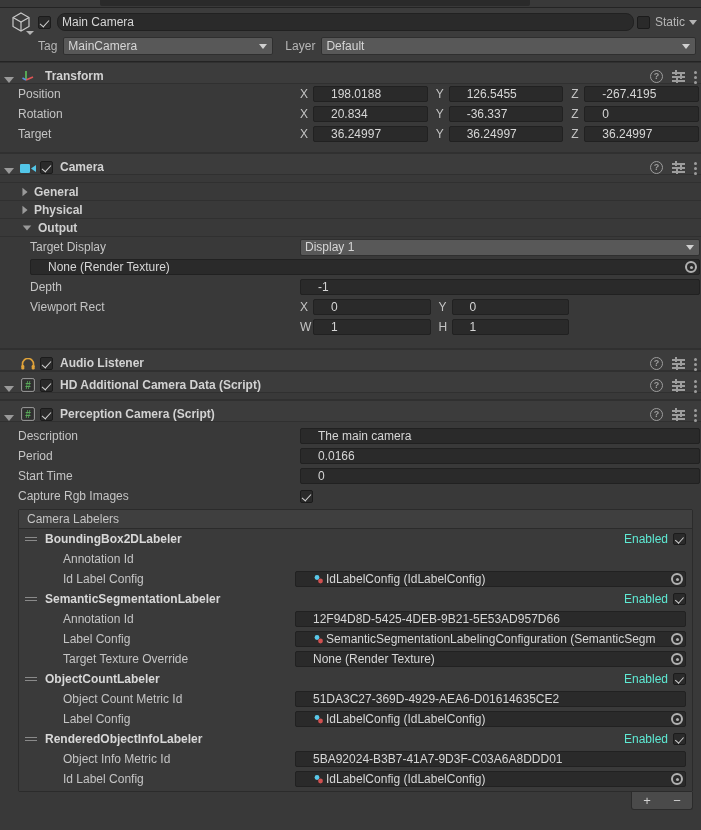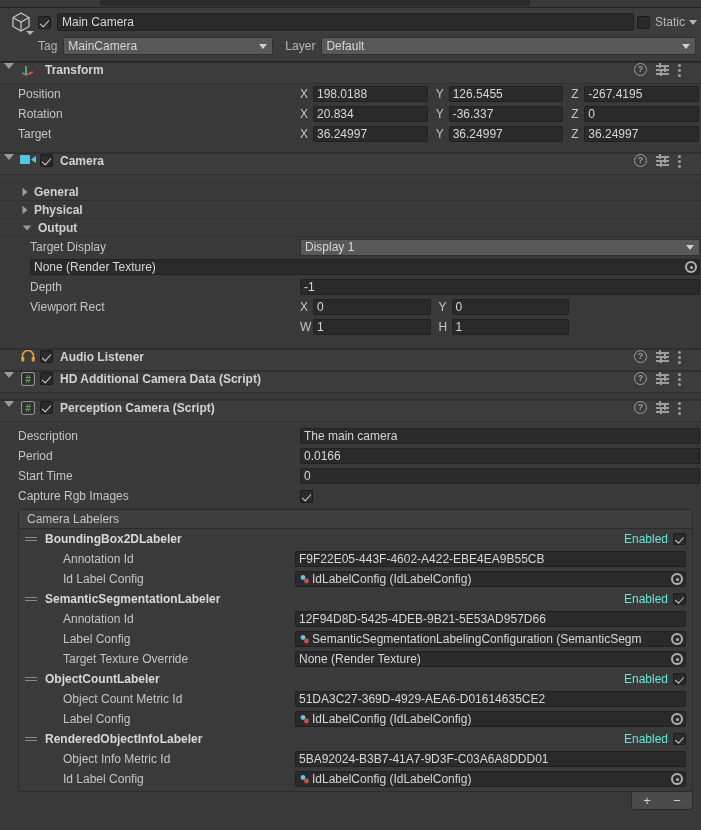--- a/index.html
+++ b/index.html
@@ -66,21 +66,21 @@
     border: solid #d2d2d2;
     border-width: 0 1.8px 1.8px 0;
     transform: rotate(42deg);
   }
   .namefield {
     flex: 1 1 auto;
     height: 18px;
     margin-left: 6px;
     background: #2a2a2a;
     border: 1px solid #212121;
-    border-radius: 2px;
+    border-radius: 8px;
     color: #d6d6d6;
     font-size: 12px;
     display: flex; align-items: center;
     padding: 0 4px;
   }
   .static-wrap { display: flex; align-items: center; margin-left: 3px; flex: 0 0 auto; }
   .static-label { color: #b6b6b6; margin-left: 5px; font-size: 12px; }
   .caret-dn {
     width: 0; height: 0; margin-left: 4px;
     border-left: 4px solid transparent;
@@ -106,24 +106,24 @@
     width: 0; height: 0;
     border-left: 4px solid transparent;
     border-right: 4px solid transparent;
     border-top: 5px solid #d0d0d0;
   }
 
   
   .comp-header {
     height: 22px;
     background: #3c3c3c;
-    display: flex; align-items: flex-start;
+    display: flex; align-items: flex-end;
     border-top: 1px solid #303030;
     border-bottom: 1px solid #303030;
-    padding-right: 20px;
+    padding-right: 4px;
   }
   .foldout {
     width: 18px; flex: 0 0 18px;
     display: flex; align-items: center; justify-content: center;
   }
   .tri-dn { width: 0; height: 0;
     border-left: 5px solid transparent;
     border-right: 5px solid transparent;
     border-top: 6px solid #9a9a9a; }
   .tri-rt { width: 0; height: 0;
@@ -159,21 +159,21 @@
     white-space: nowrap; overflow: hidden;
   }
   .field {
     height: 16px;
     background: #2a2a2a;
     border: 1px solid #212121;
     border-radius: 2px;
     color: #d6d6d6;
     font-size: 12px;
     display: flex; align-items: center;
-    padding: 0 3px;
+    padding: 0 17px;
     overflow: hidden; white-space: nowrap;
   }
   .axis { color: #c4c4c4; font-size: 12px; width: 13px; flex: 0 0 13px; text-align: left; }
   .v3 { display: flex; align-items: center; flex: 1 1 auto; }
   .v3 .field { flex: 1 1 0; min-width: 0; margin-right: 8px; }
   .v3 .field:last-child { margin-right: 1px; }
 
   .objfield {
     position: relative;
     padding-right: 18px;
@@ -575,21 +575,20 @@
             <i></i>
             <i></i>
           </span>
         <span class="labeler-name">BoundingBox2DLabeler</span>
         <span class="spacer"></span>
         <span class="enabled-txt">Enabled</span>
         <span class="chk sm on"></span>
       </div>
       <div class="lrow">
         <span class="plabel">Annotation Id</span>
-        <div class="field">F9F22E05-443F-4602-A422-EBE4EA9B55CB</div>
       </div>
       <div class="lrow">
         <span class="plabel">Id Label Config</span>
         <div class="field objfield">
           <span class="assetico">
             <svg width="12" height="11" viewBox="0 0 12 11" aria-hidden="true">
               <circle cx="4" cy="3.5" r="2.4" fill="#5bc8e8"></circle>
               <circle cx="7.5" cy="7" r="2.4" fill="#d05050"></circle>
             </svg>
           </span>

